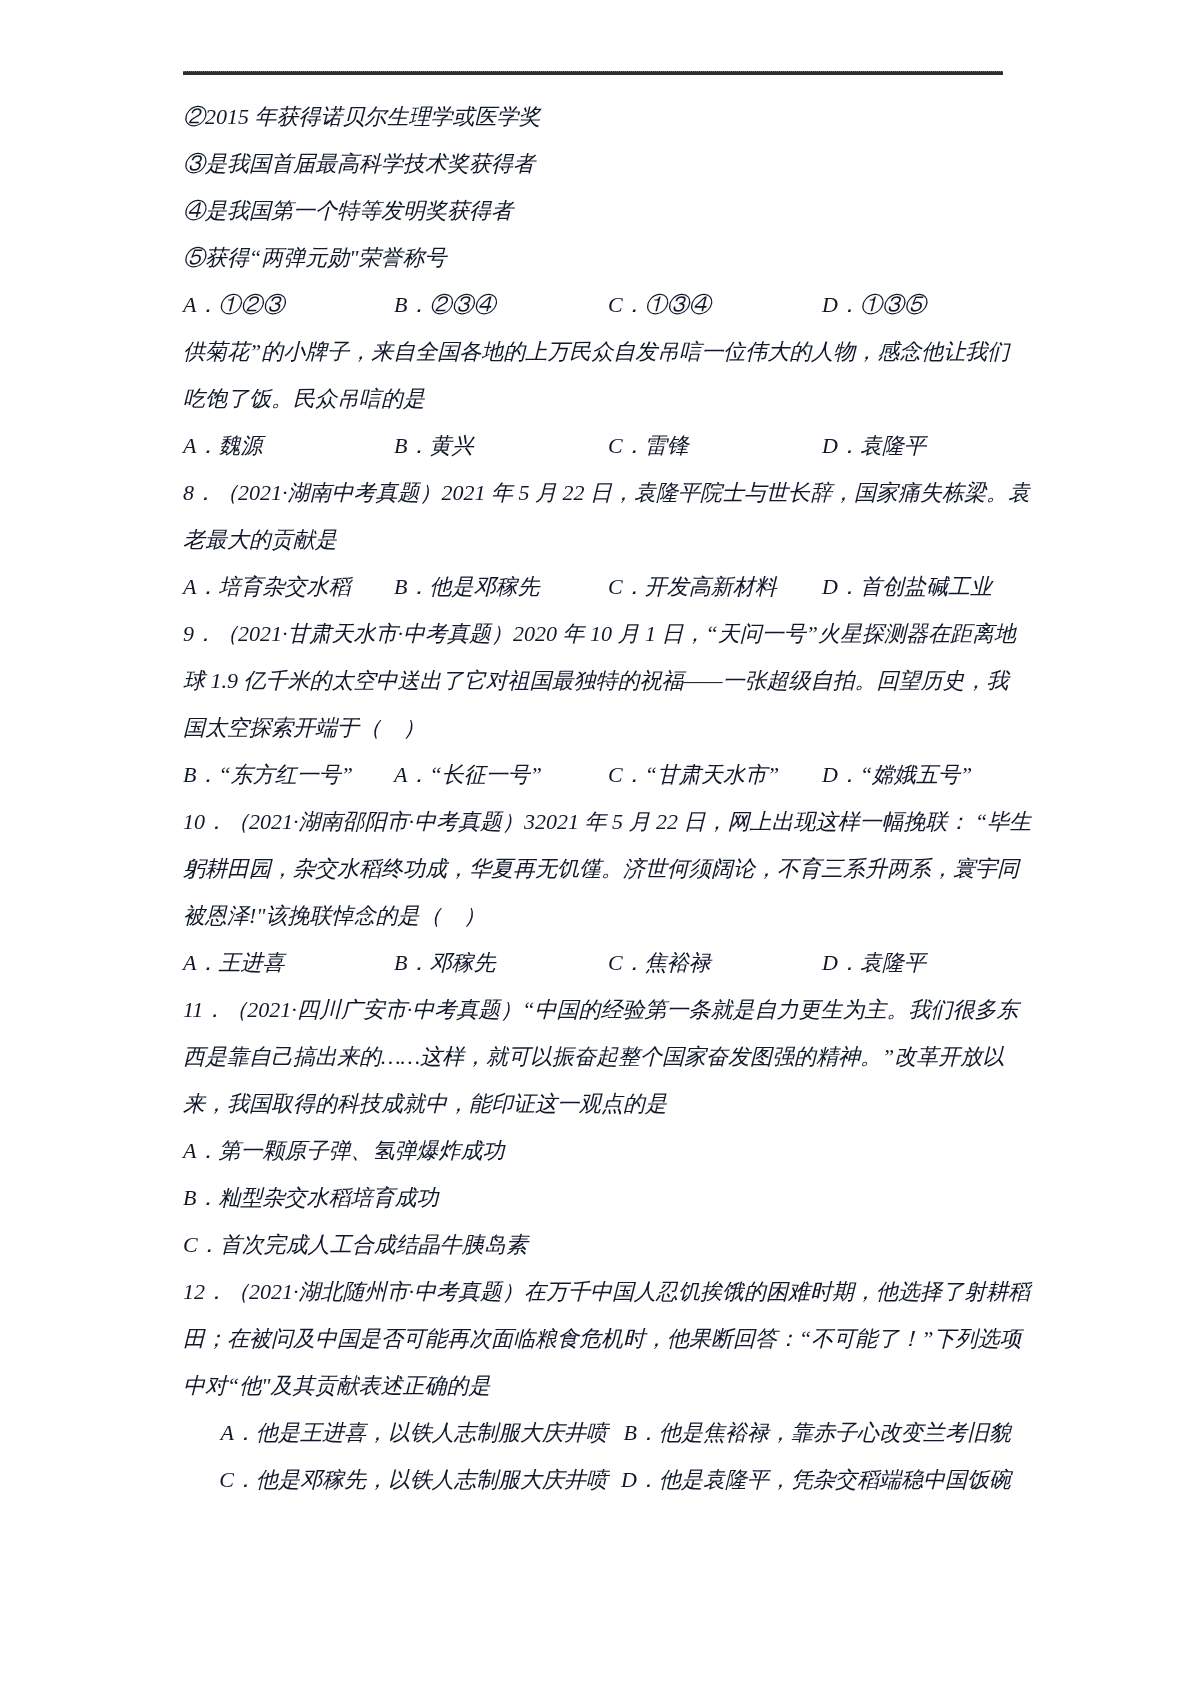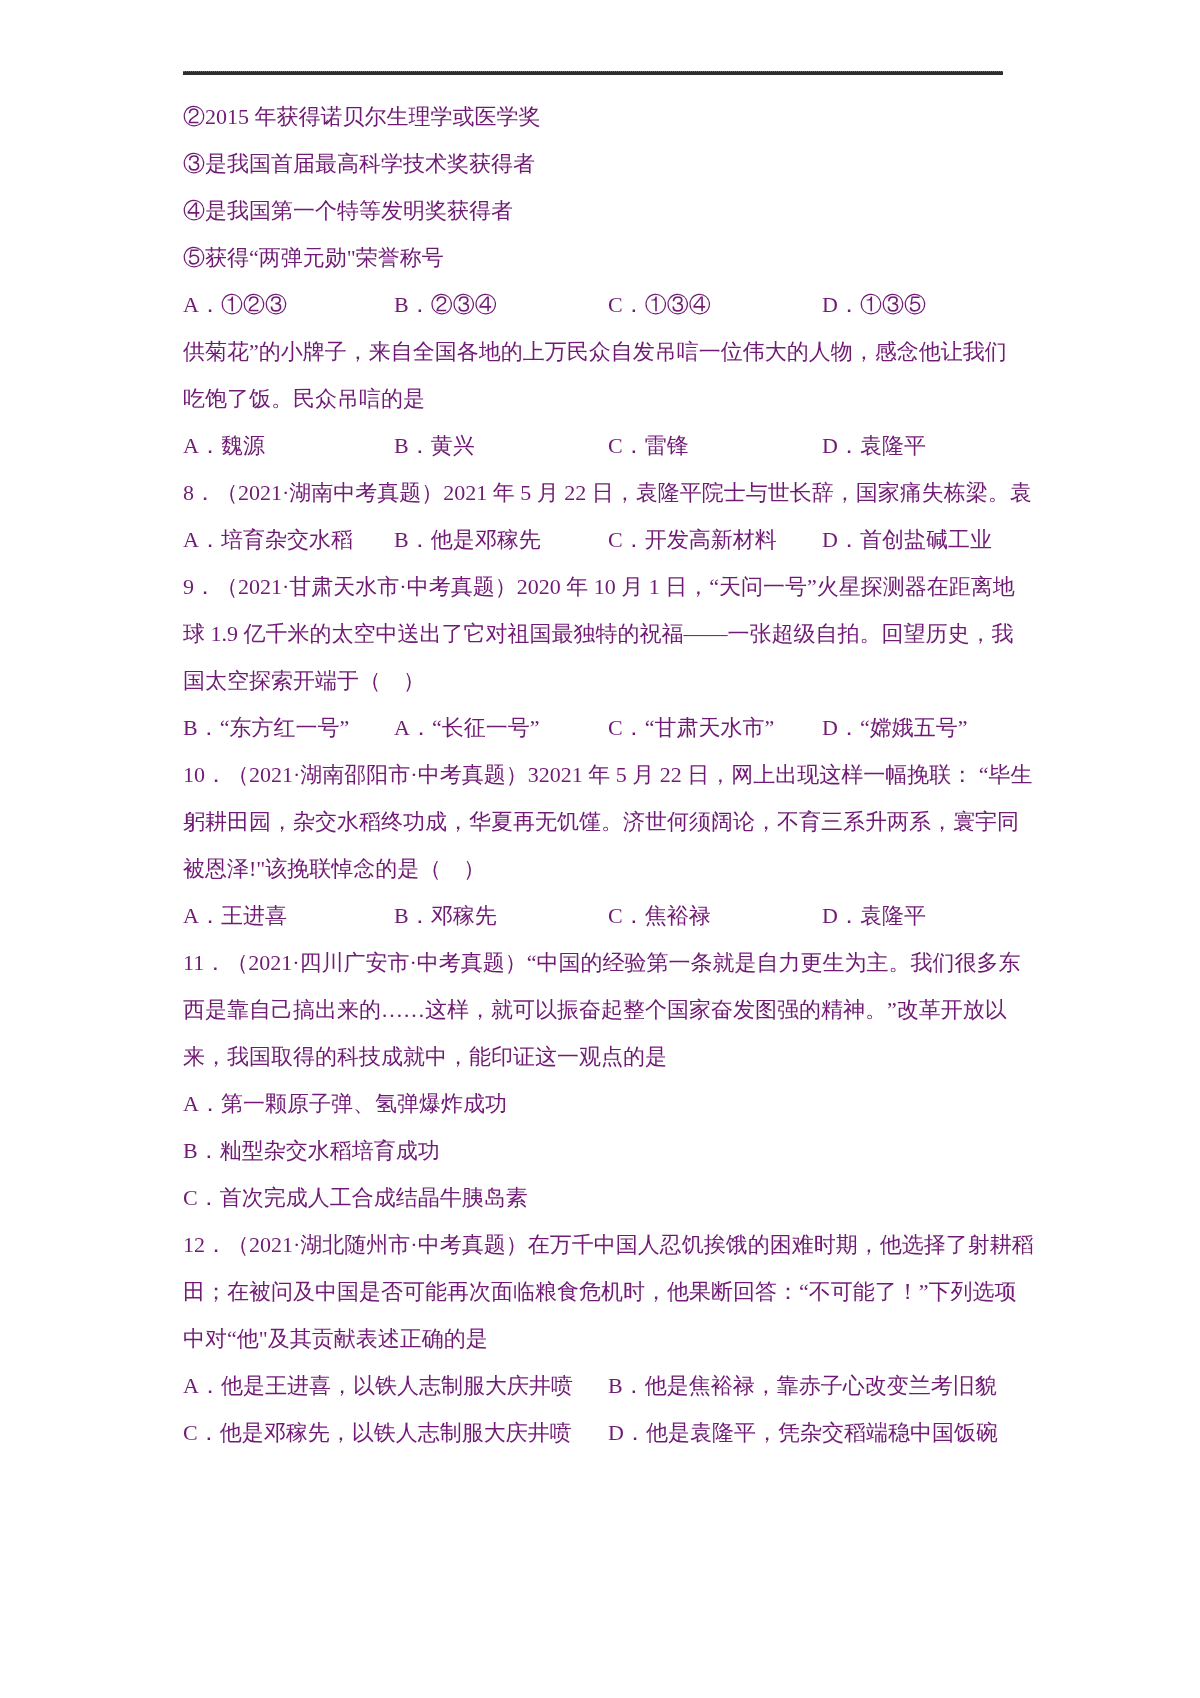--- a/index.html
+++ b/index.html
@@ -7,22 +7,23 @@
     margin: 0;
     padding: 0;
     background: #ffffff;
   }
   .page {
     position: relative;
     width: 1200px;
     height: 1496px;
     background: #ffffff;
     font-family: "Liberation Serif", "DejaVu Serif", serif;
-    color: #701a75;
+    color: #0f172a;
     overflow: hidden;
+    font-style: italic;
   }
   .header-rule {
     position: absolute;
     left: 183px;
     top: 71px;
     width: 820px;
     height: 4px;
     background: #2e2e2e;
     border-top: 1px dotted #6a6a6a;
     box-sizing: border-box;
@@ -39,20 +40,21 @@
     line-height: 47px;
     white-space: nowrap;
   }
   .opts4 {
     display: grid;
     grid-template-columns: 211px 214px 214px auto;
   }
   .opts2 {
     display: grid;
     grid-template-columns: 425px auto;
+    text-align: right;
   }
   .opt {
     white-space: nowrap;
   }
 </style>
 </head>
 <body>
 
 <div class="page">
   <div class="header-rule"></div>
@@ -69,20 +71,21 @@
       </div>
       <div class="line">供菊花”的小牌子，来自全国各地的上万民众自发吊唁一位伟大的人物，感念他让我们</div>
       <div class="line">吃饱了饭。民众吊唁的是</div>
       <div class="line opts4">
         <div class="opt">A．魏源</div>
         <div class="opt">B．黄兴</div>
         <div class="opt">C．雷锋</div>
         <div class="opt">D．袁隆平</div>
       </div>
       <div class="line">8．（2021·湖南中考真题）2021 年 5 月 22 日，袁隆平院士与世长辞，国家痛失栋梁。袁</div>
+      <div class="line">老最大的贡献是</div>
       <div class="line opts4">
         <div class="opt">A．培育杂交水稻</div>
         <div class="opt">B．他是邓稼先</div>
         <div class="opt">C．开发高新材料</div>
         <div class="opt">D．首创盐碱工业</div>
       </div>
       <div class="line">9．（2021·甘肃天水市·中考真题）2020 年 10 月 1 日，“天问一号”火星探测器在距离地</div>
       <div class="line">球 1.9 亿千米的太空中送出了它对祖国最独特的祝福——一张超级自拍。回望历史，我</div>
       <div class="line">国太空探索开端于（　）</div>
       <div class="line opts4">

